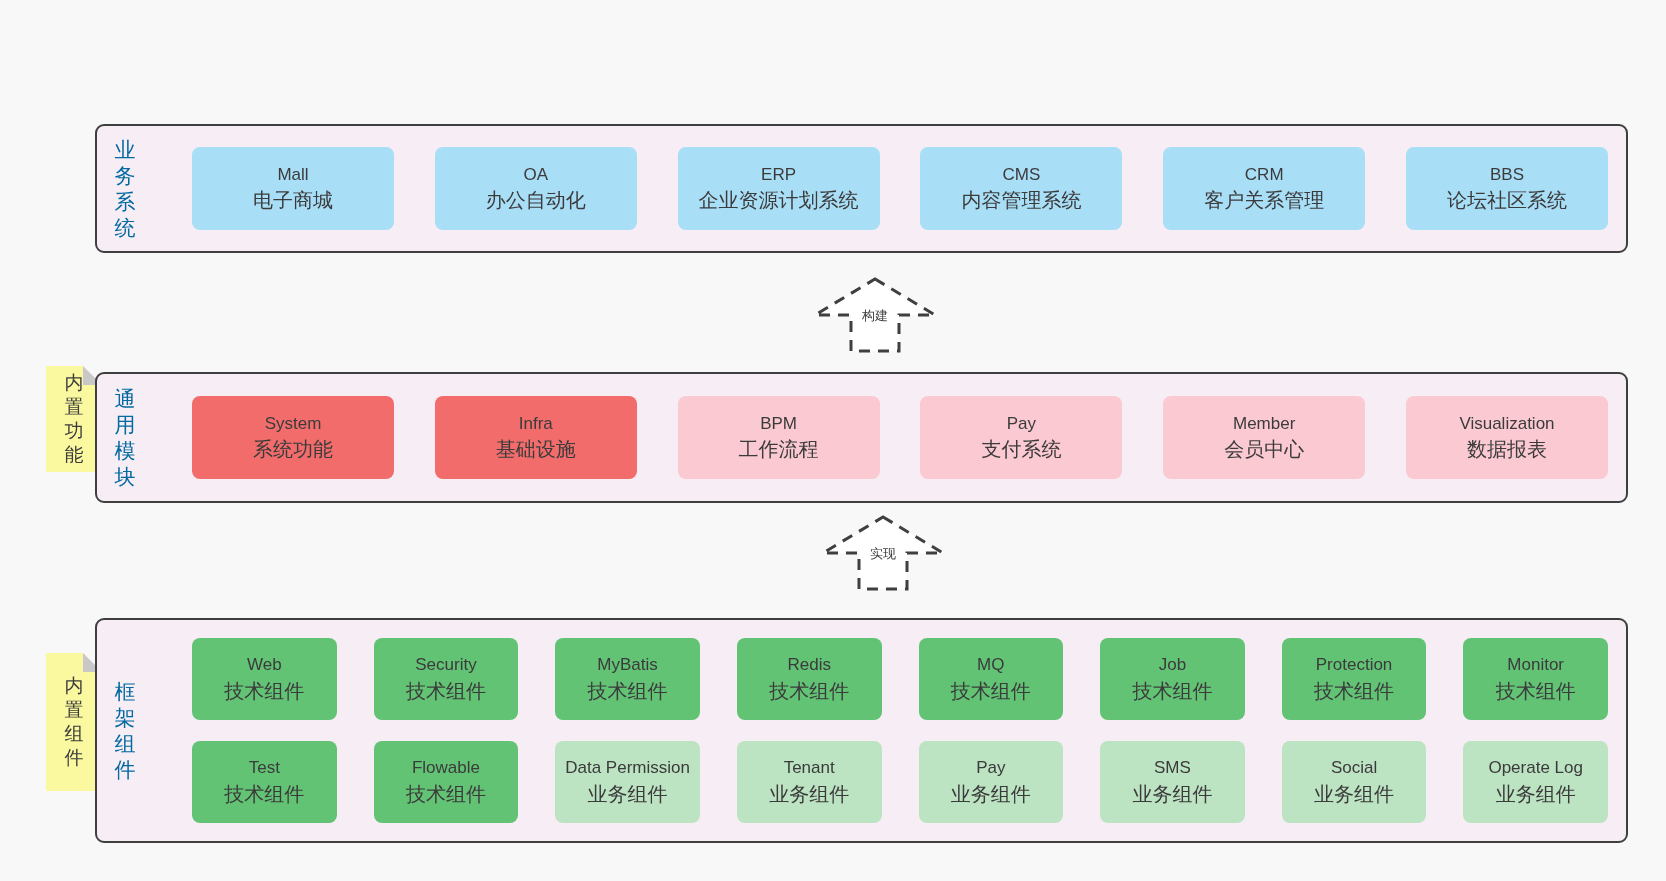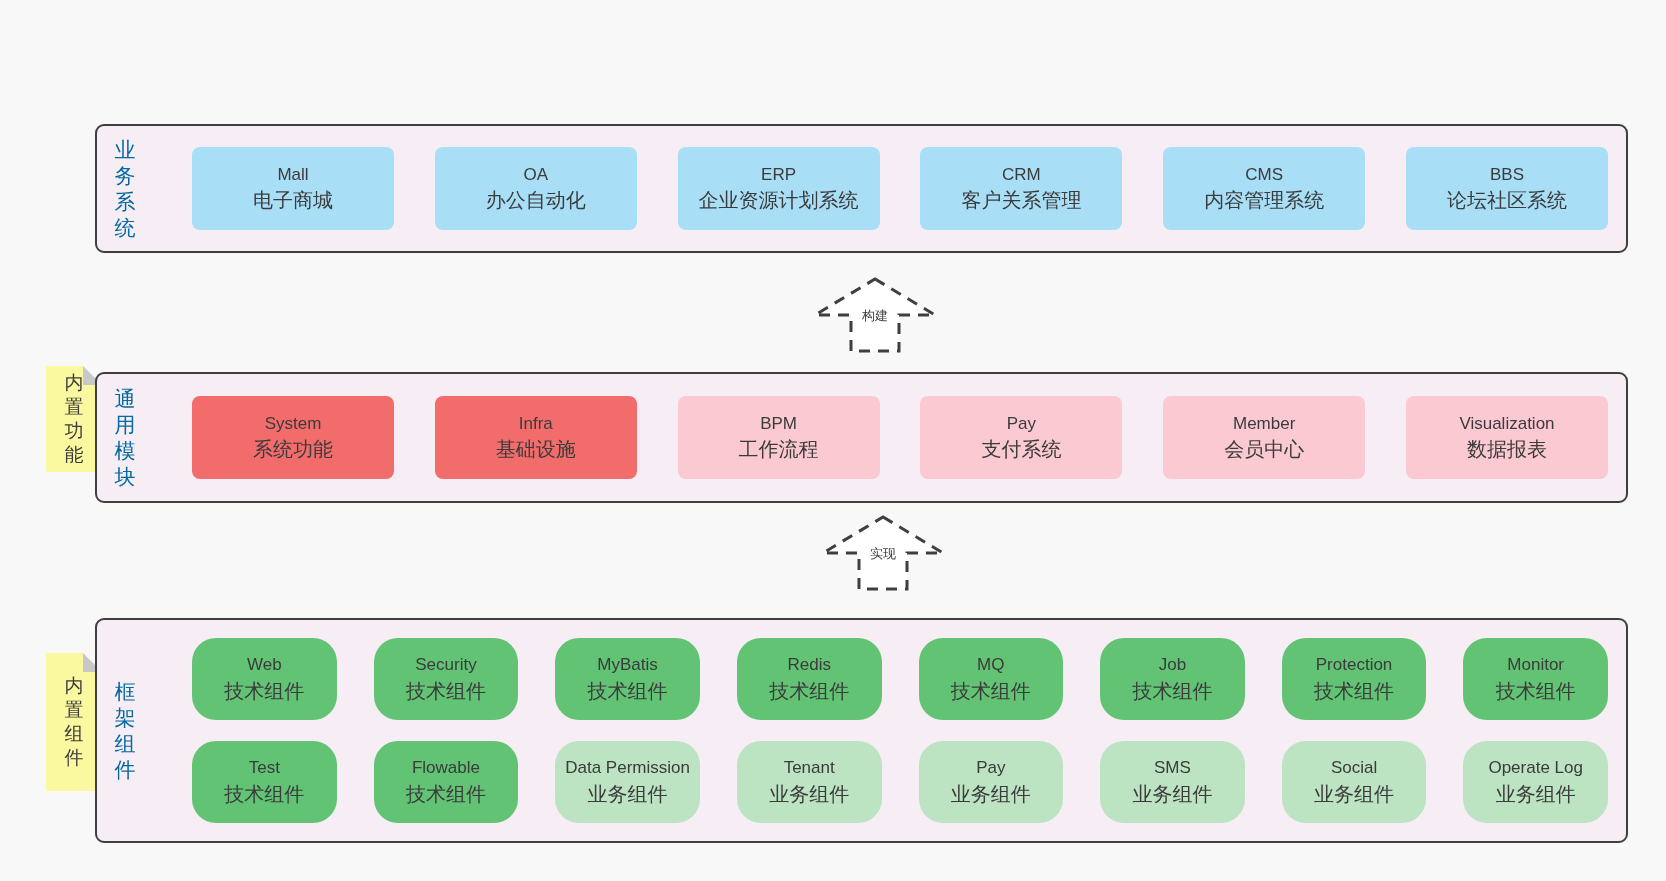--- a/index.html
+++ b/index.html
@@ -21,21 +21,21 @@
   .vlabel { position:absolute; left:15px; top:50%; transform:translateY(-50%);
             width:26px; font-size:21px; line-height:26px; word-break:break-all;
             text-align:center; color:#0369a1; }
 
   .boxes { position:absolute; left:58px; right:18px; top:0; bottom:0;
            display:flex; flex-direction:column; justify-content:center; gap:21px; }
   .box-row { display:flex; justify-content:space-between; }
   .box { display:flex; flex-direction:column; align-items:center; justify-content:center;
          border-radius:8px; text-align:center; line-height:1.4; padding:6px 8px;margin-left:37px; }
   .band-wide .box { width:202px; min-height:83px; }
-  .band-grid .box { width:150px; min-height:82px;border-radius:24px; }
+  .band-grid .box { width:150px; min-height:82px; }
   .box-name { font-size:17px; }
   .box-desc { font-size:20px; }
   .v-blue{background:var(--blue);} .v-red{background:var(--red);} .v-pink{background:var(--pink);}
   .v-green{background:var(--green);} .v-lightgreen{background:var(--lightgreen);}
 
   .arrow { position:absolute; width:126px; height:78px; }
   .arrow-0 { left:812px; top:276px; }
   .arrow-1 { left:820px; top:514px; }
   .arrow svg { position:absolute; left:0; top:0; }
   .arrow-label { position:absolute; left:50%; top:40px; transform:translate(-50%,-50%);
@@ -64,26 +64,26 @@
           </div>
           <div class="box v-blue">
             <div class="box-name">OA</div>
             <div class="box-desc">办公自动化</div>
           </div>
           <div class="box v-blue">
             <div class="box-name">ERP</div>
             <div class="box-desc">企业资源计划系统</div>
           </div>
           <div class="box v-blue">
+            <div class="box-name">CMS</div>
+            <div class="box-desc">内容管理系统</div>
+          </div>
+          <div class="box v-blue">
             <div class="box-name">CRM</div>
             <div class="box-desc">客户关系管理</div>
-          </div>
-          <div class="box v-blue">
-            <div class="box-name">CMS</div>
-            <div class="box-desc">内容管理系统</div>
           </div>
           <div class="box v-blue">
             <div class="box-name">BBS</div>
             <div class="box-desc">论坛社区系统</div>
           </div>
         </div>
       </div>
   </div>
 
   <div class="arrow arrow-0">

